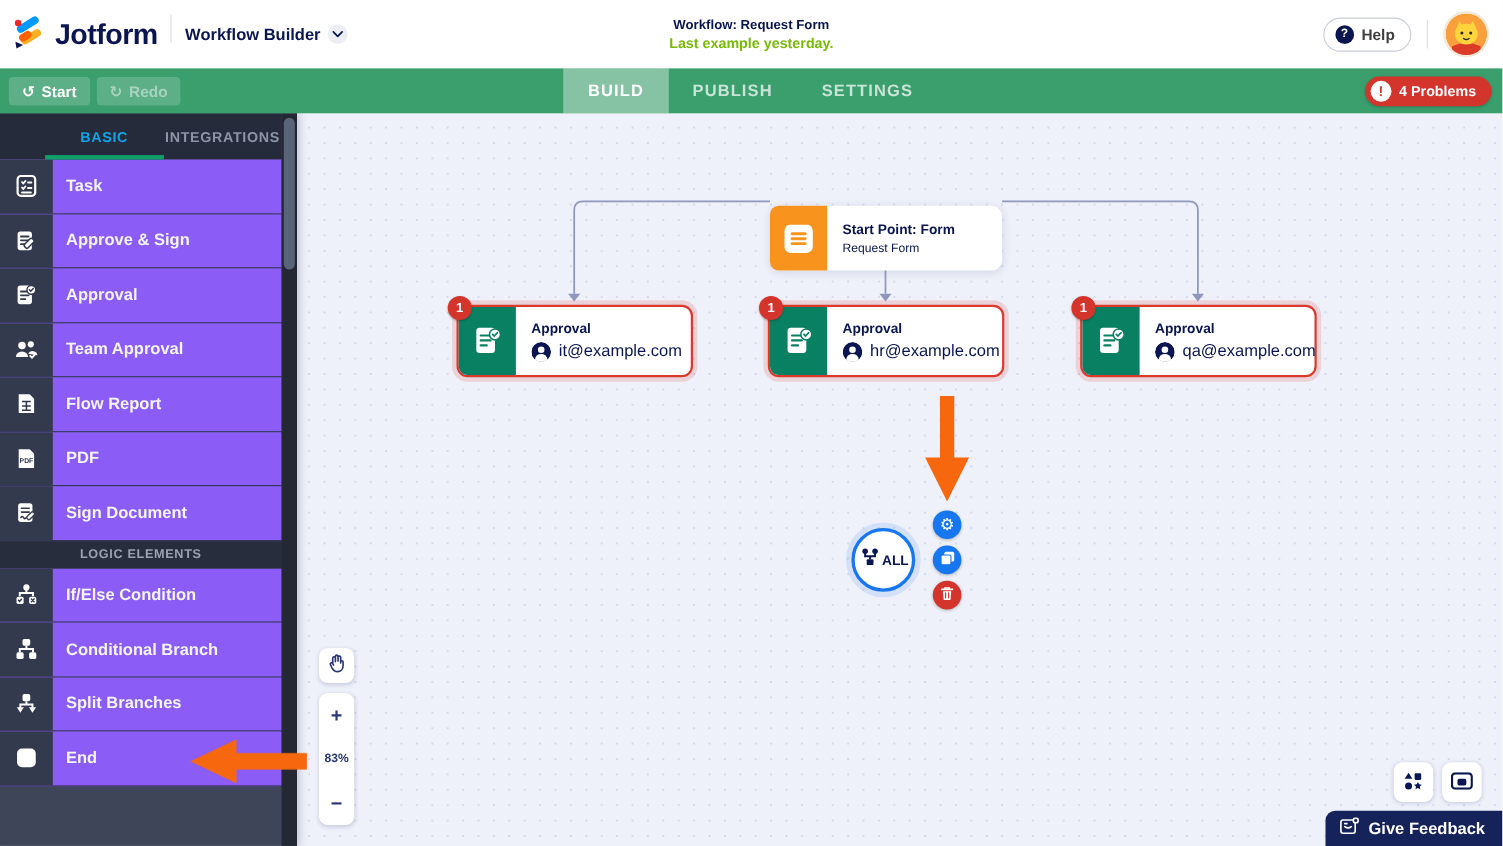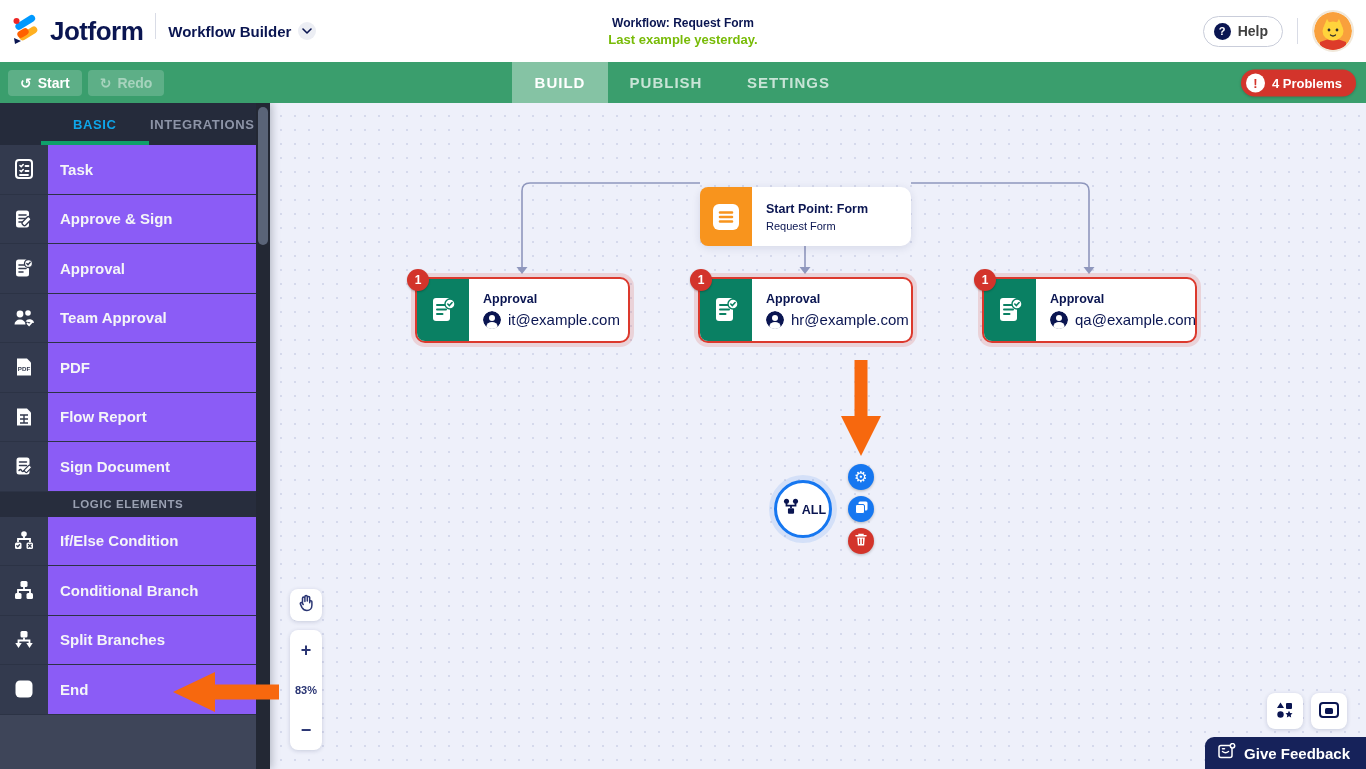--- a/index.html
+++ b/index.html
@@ -271,34 +271,34 @@
               <path d="M15.5 16.5 l1.6 1.6 3-3.2" fill="none" stroke="#fff" stroke-width="1.8" stroke-linecap="round"></path>
             </svg>
         </span>
         <span class="sb-label">Team Approval</span>
       </div>
 
       <div class="sb-row">
         <span class="sb-ic-cell">
           <svg width="22" height="22" viewBox="0 0 22 22">
               <path d="M4 2.5 h10 l4 4 v13 h-14 Z" fill="#fff"></path>
+              <path d="M7 9 h8 M7 13 h8 M7 17 h8 M11 9 v8" stroke="#333a4e" stroke-width="1.4"></path>
+            </svg>
+        </span>
+        <span class="sb-label">Flow Report</span>
+      </div>
+
+      <div class="sb-row">
+        <span class="sb-ic-cell">
+          <svg width="22" height="22" viewBox="0 0 22 22">
+              <path d="M4 2.5 h10 l4 4 v13 h-14 Z" fill="#fff"></path>
               <text x="11" y="15" font-size="6.2" font-weight="bold" fill="#333a4e" text-anchor="middle" font-family="Liberation Sans,sans-serif">PDF</text>
             </svg>
         </span>
         <span class="sb-label">PDF</span>
-      </div>
-
-      <div class="sb-row">
-        <span class="sb-ic-cell">
-          <svg width="22" height="22" viewBox="0 0 22 22">
-              <path d="M4 2.5 h10 l4 4 v13 h-14 Z" fill="#fff"></path>
-              <path d="M7 9 h8 M7 13 h8 M7 17 h8 M11 9 v8" stroke="#333a4e" stroke-width="1.4"></path>
-            </svg>
-        </span>
-        <span class="sb-label">Flow Report</span>
       </div>
 
       <div class="sb-row">
         <span class="sb-ic-cell">
           <svg width="22" height="22" viewBox="0 0 22 22">
               <rect x="3.5" y="2.5" width="13" height="17" rx="2.5" fill="#fff"></rect>
               <path d="M6.5 7 h7 M6.5 10.5 h7" stroke="#333a4e" stroke-width="1.5" stroke-linecap="round"></path>
               <path d="M6 15.5 q1.5-2 2.5 0 t2.5 0" fill="none" stroke="#333a4e" stroke-width="1.4" stroke-linecap="round"></path>
               <rect x="13" y="10" width="3.6" height="8" rx="1.2" fill="#fff" stroke="#333a4e" stroke-width="1.2" transform="rotate(45 15 14)"></rect>
             </svg>

